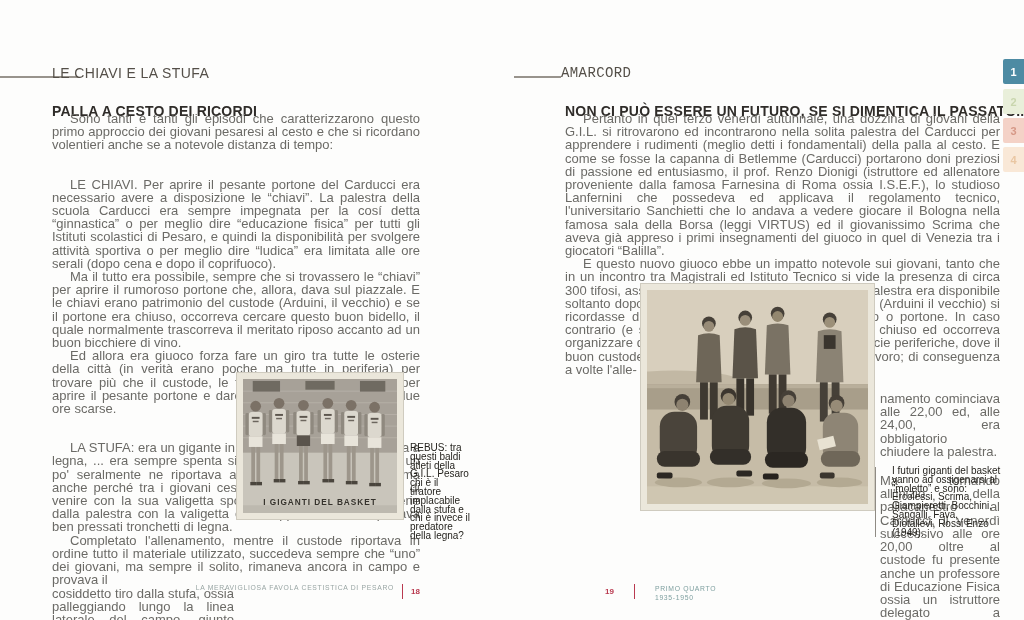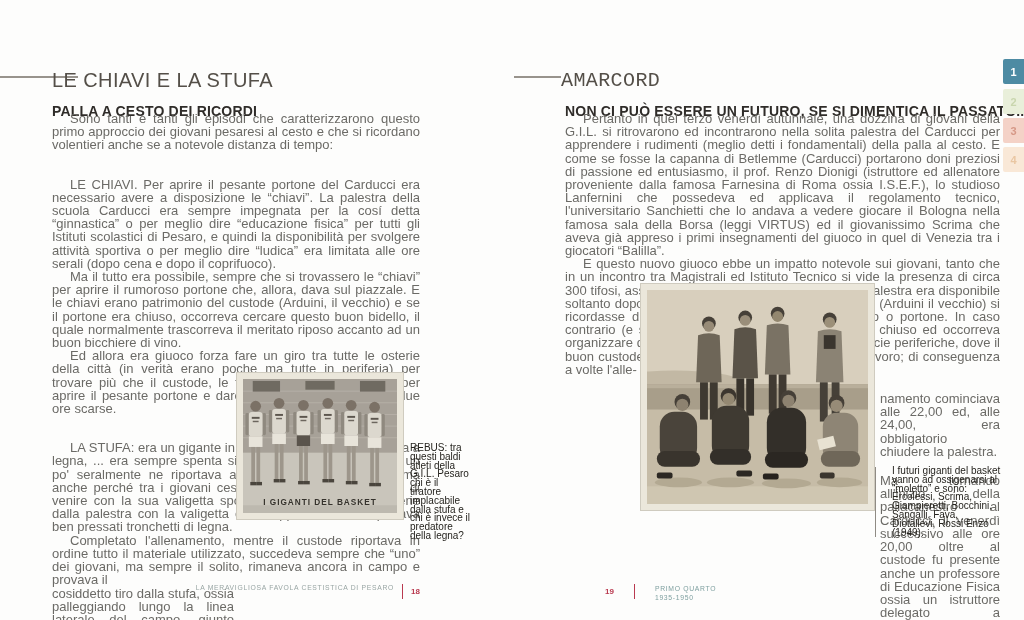--- a/index.html
+++ b/index.html
@@ -3,21 +3,21 @@
 <meta charset="utf-8">
 <style>
   html,body{margin:0;padding:0;}
   body{
     width:1024px;height:620px;background:#fdfdfc;overflow:hidden;position:relative;
     font-family:"Liberation Sans", sans-serif;
   }
   .spread{position:absolute;inset:0;background:#fdfdfc;}
 
   
-  .page-title{position:absolute;top:56px;font-size:20px;font-weight:400;
+  .page-title{position:absolute;top:56px;font-size:14px;font-weight:400;
     color:#544f48;letter-spacing:.4px;white-space:nowrap;}
   .title-left{left:52px;}
   .title-right{left:561px;font-family:Liberation Mono, monospace;}
   .title-rule{position:absolute;top:76px;height:1.5px;background:#98938c;}
   .rule-left{left:0;width:78px;}
   .rule-right{left:514px;width:47px;}
   .page-subtitle{position:absolute;top:91px;font-size:14px;font-weight:bold;
     color:#2f2c29;letter-spacing:.2px;white-space:nowrap;}
   .sub-left{left:52px;}
   .sub-right{left:565px;}

